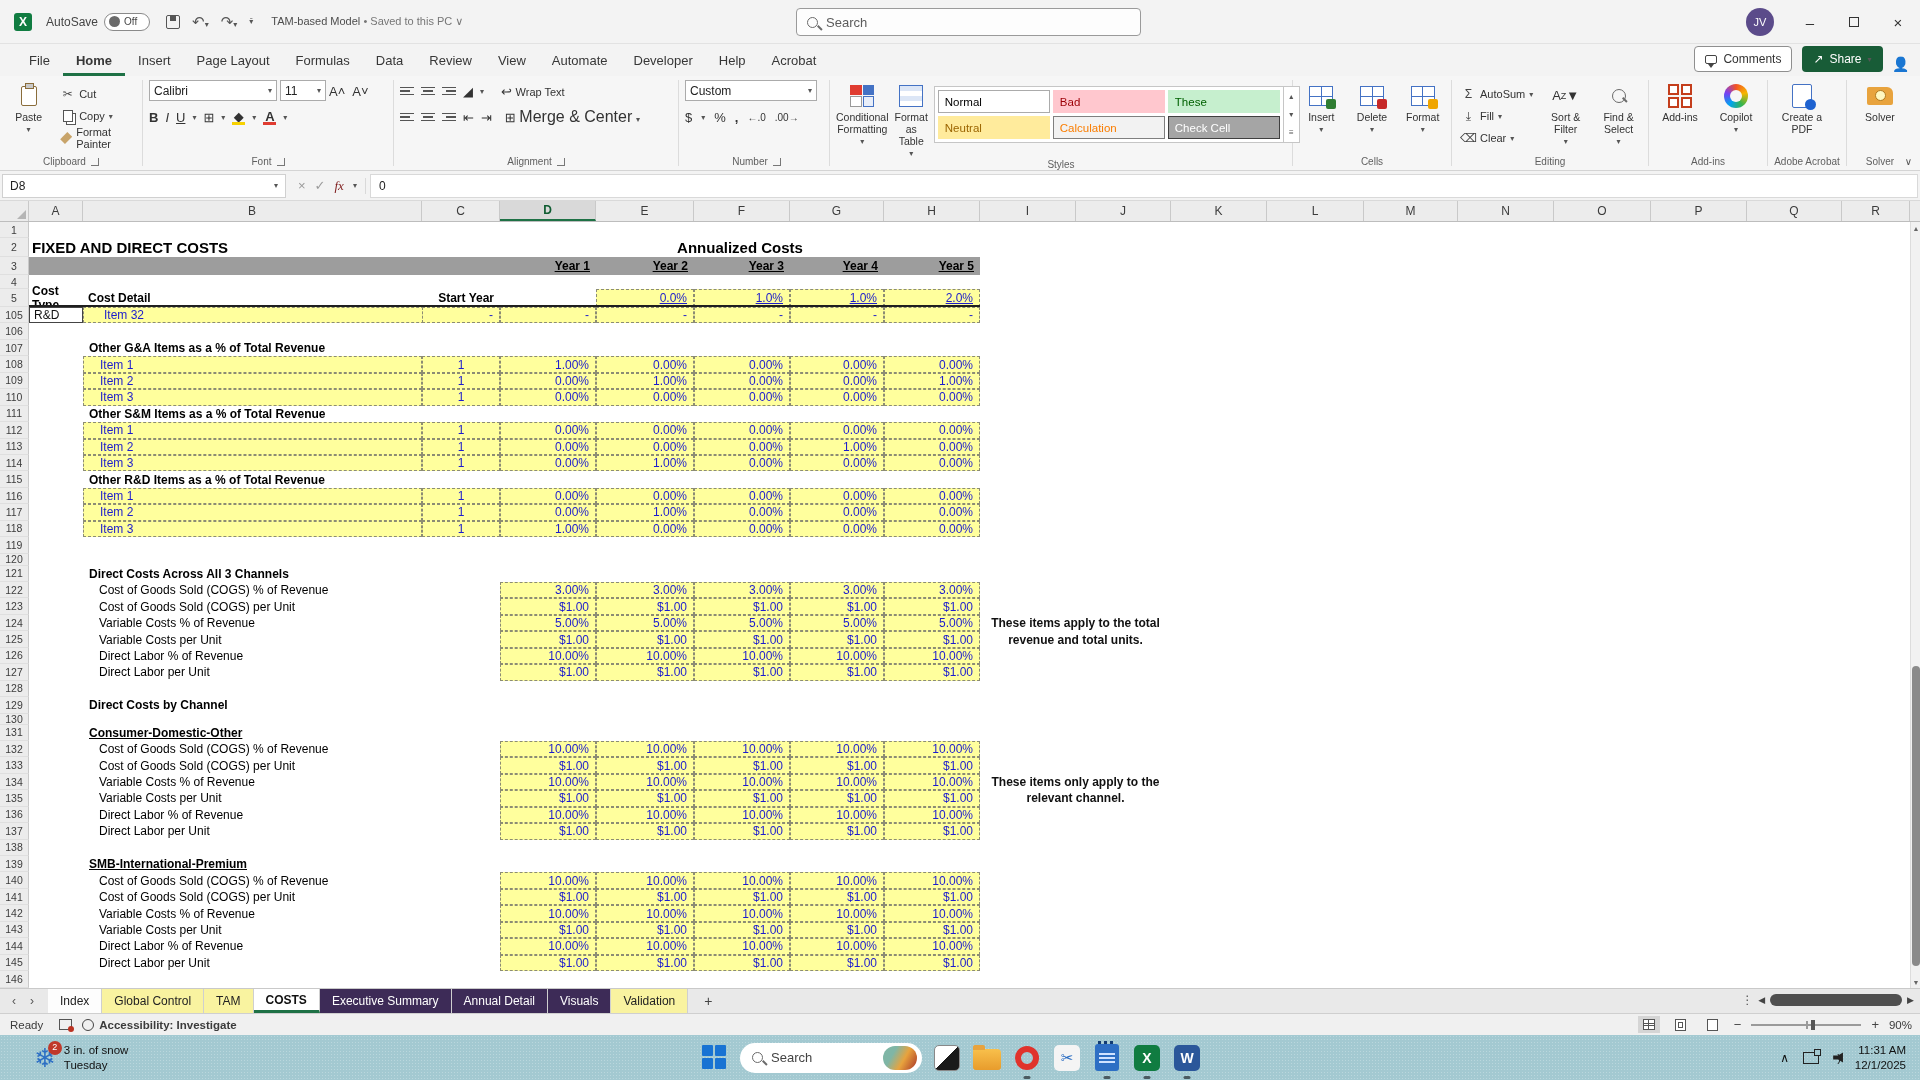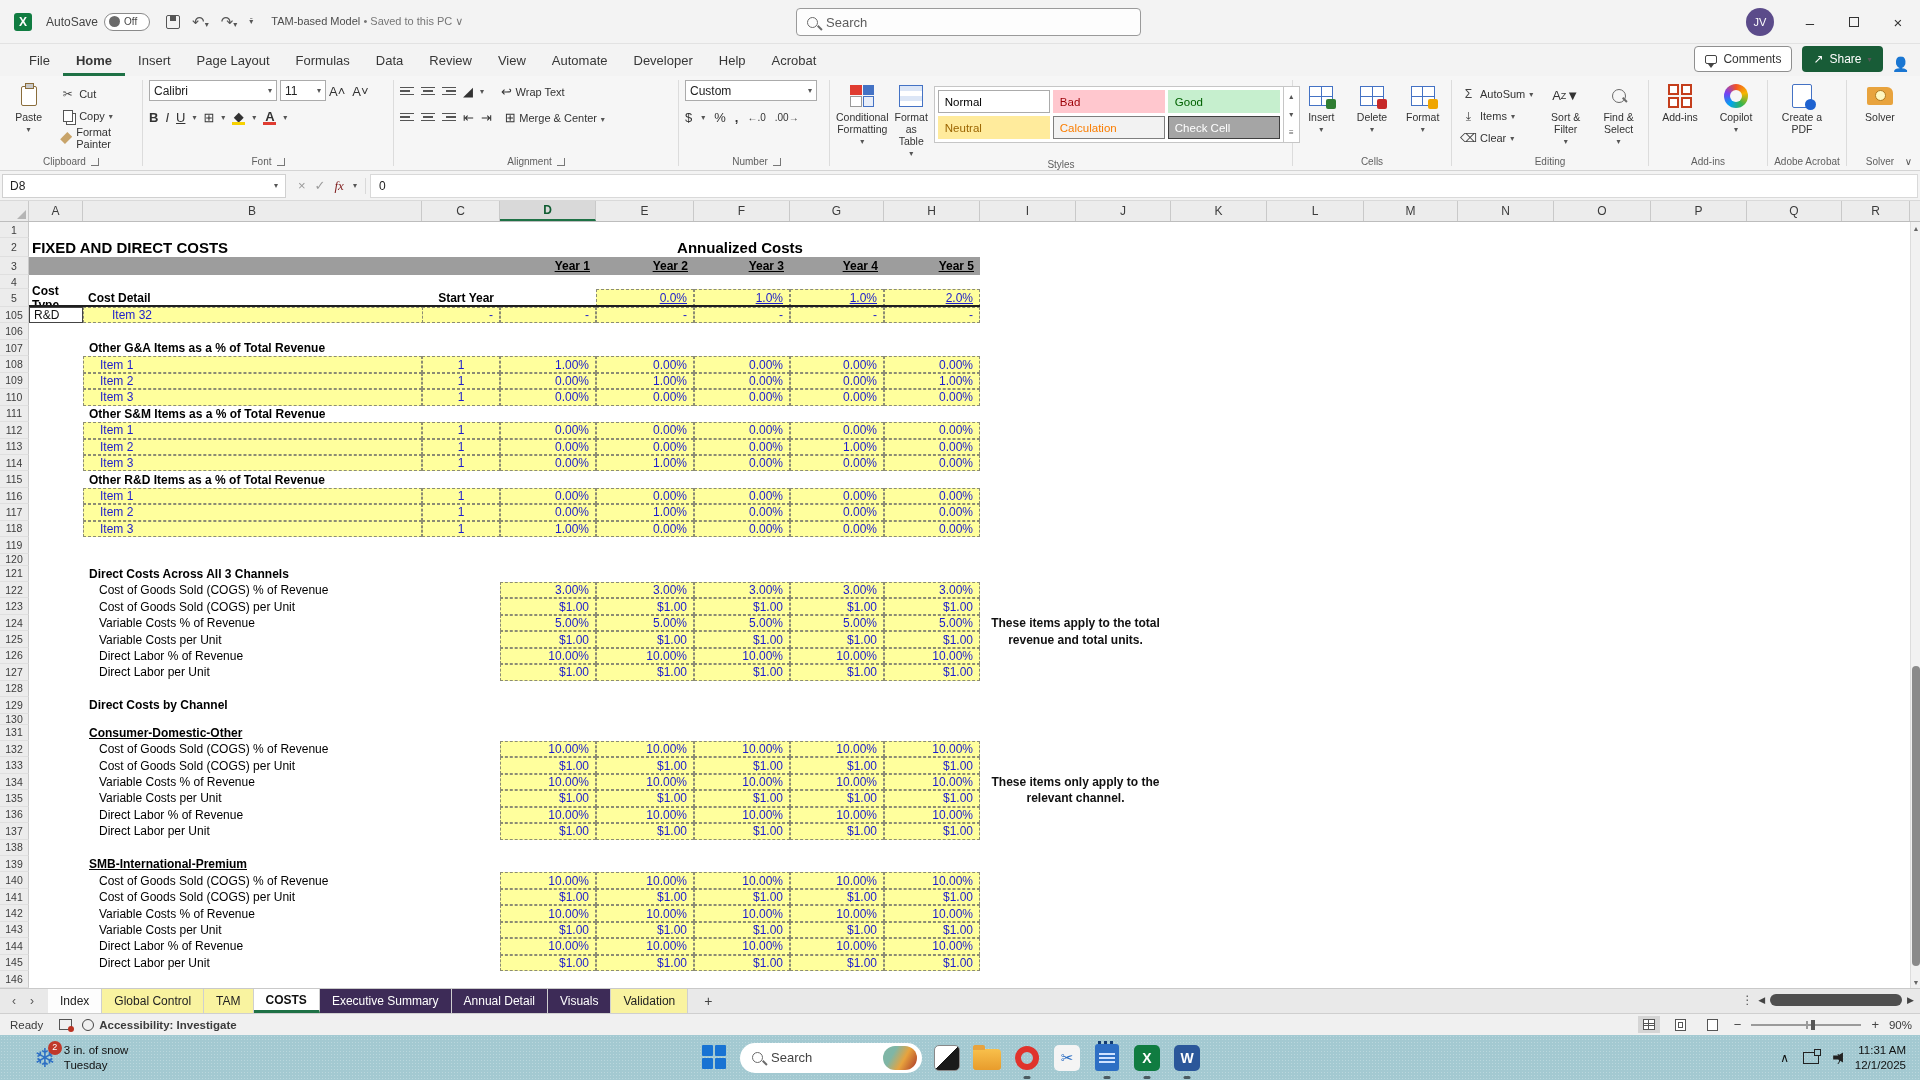--- a/index.html
+++ b/index.html
@@ -362,21 +362,21 @@
               <i></i>
               <i></i>
             </span>
           <span class="alico al-r">
               <i></i>
               <i></i>
               <i></i>
             </span>
           <span>⇤</span>
           <span>⇥</span>
-          <span style="margin-left:6px;"><span>⊞</span> <span style="font-size:11px;">Merge &amp; Center</span> <span class="carets">▾</span></span>
+          <span style="margin-left:6px;"><span>⊞</span> <span style="font-size:16px;">Merge &amp; Center</span> <span class="carets">▾</span></span>
         </div>
       </div>
       <div class="rgroup-label">
           <span>Alignment</span>
           <span class="launcher"></span>
         </div>
     </div>
     <div class="rsep"></div>
 
     <div class="rgroup" style="width:150px;">
@@ -420,21 +420,21 @@
             <span class="bicon">
               <span class="fatico"></span>
             </span>
             <span>Format as Table</span>
             <span class="carets">▾</span>
           </div>
         <div class="stylegal">
           <div class="chipgrid" id="stylechips">
               <div class="chip" style="background: rgb(255, 255, 255); color: rgb(0, 0, 0); border-color: rgb(171, 171, 171);">Normal</div>
               <div class="chip" style="background: rgb(255, 199, 206); color: rgb(156, 0, 6); border-color: rgb(255, 199, 206);">Bad</div>
-              <div class="chip" style="background: rgb(198, 239, 206); color: rgb(0, 97, 0); border-color: rgb(198, 239, 206);">Good</div>
+              <div class="chip" style="background: rgb(198, 239, 206); color: rgb(0, 97, 0); border-color: rgb(198, 239, 206);">These</div>
               <div class="chip" style="background: rgb(255, 235, 156); color: rgb(156, 101, 0); border-color: rgb(255, 235, 156);">Neutral</div>
               <div class="chip" style="background: rgb(242, 242, 242); color: rgb(250, 125, 0); border-color: rgb(127, 127, 127);">Calculation</div>
               <div class="chip" style="background: rgb(165, 165, 165); color: rgb(255, 255, 255); border-color: rgb(63, 63, 63);">Check Cell</div>
             </div>
           <div class="galrail">
               <span>▴</span>
               <span>▾</span>
               <span>≡</span>
             </div>
         </div>
@@ -478,21 +478,21 @@
     <div class="rgroup" style="width:196px;">
       <div class="rgroup-body">
         <div class="smallcol">
           <div class="sbtn">
               <span class="sicon">Σ</span>
               <span>AutoSum</span>
               <span class="carets">▾</span>
             </div>
           <div class="sbtn">
               <span class="sicon">⤓</span>
-              <span>Items</span>
+              <span>Fill</span>
               <span class="carets">▾</span>
             </div>
           <div class="sbtn">
               <span class="sicon">⌫</span>
               <span>Clear</span>
               <span class="carets">▾</span>
             </div>
         </div>
         <div class="bigbtn">
             <span class="bicon" style="font-size:13px;">A<span style="font-size:9px;">Z</span>▼</span>
@@ -635,21 +635,21 @@
           <div class="cellabs bold vright" style="left: 422px; width: 78px;">Start Year</div>
           <div class="cellabs ycell undl vright" style="left: 596px; width: 98px;">0.0%</div>
           <div class="cellabs ycell undl vright" style="left: 694px; width: 96px;">1.0%</div>
           <div class="cellabs ycell undl vright" style="left: 790px; width: 94px;">1.0%</div>
           <div class="cellabs ycell undl vright" style="left: 884px; width: 96px; text-align: center;">2.0%</div>
           <div class="hdrline"></div>
         </div>
         <div class="g-row" style="height: 16.45px;">
           <div class="rn">105</div>
           <div class="cellabs aboxed" style="left: 29px; width: 54px;">R&amp;D</div>
-          <div class="cellabs ycell" style="left: 83px; width: 366px; padding-left: 28px;">Item 32</div>
+          <div class="cellabs ycell" style="left: 83px; width: 366px; padding-left: 20px;">Item 32</div>
           <div class="cellabs ycell vright" style="left: 422px; width: 78px;">-</div>
           <div class="cellabs ycell vright" style="left: 500px; width: 96px;">-</div>
           <div class="cellabs ycell vright" style="left: 596px; width: 98px;">-</div>
           <div class="cellabs ycell vright" style="left: 694px; width: 96px;">-</div>
           <div class="cellabs ycell vright" style="left: 790px; width: 94px;">-</div>
           <div class="cellabs ycell vright" style="left: 884px; width: 96px;">-</div>
         </div>
         <div class="g-row" style="height: 16.45px;">
           <div class="rn">106</div>
         </div>

